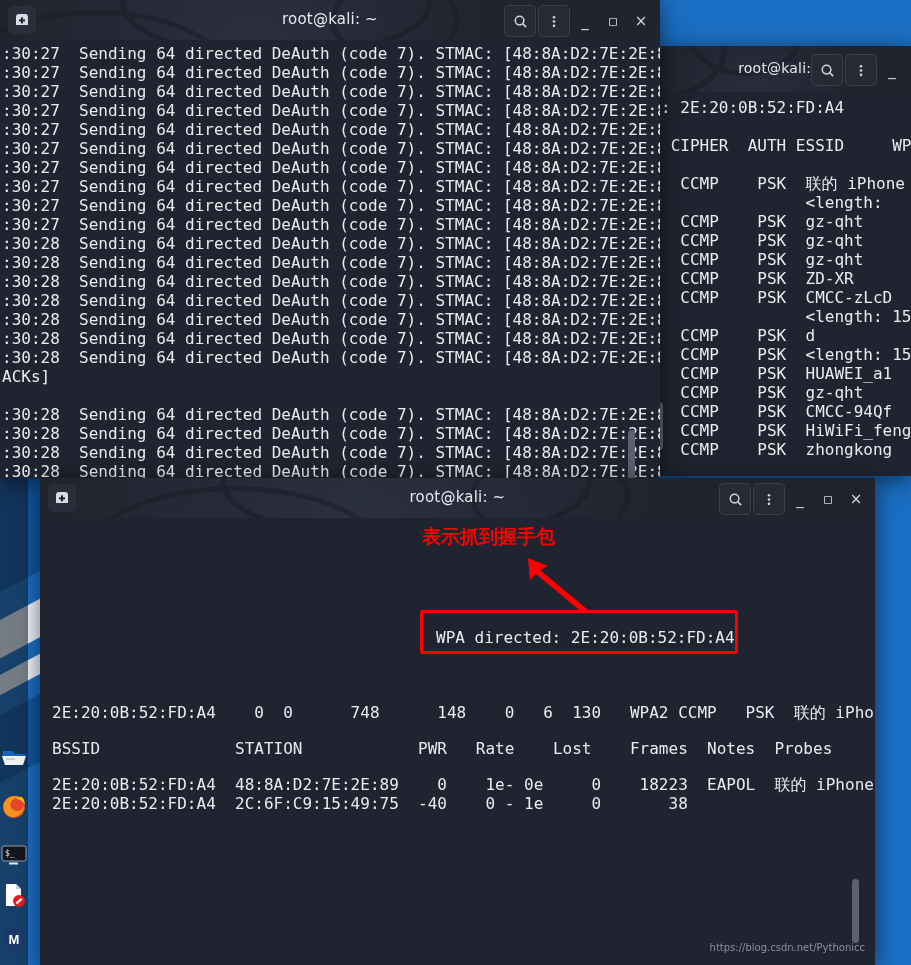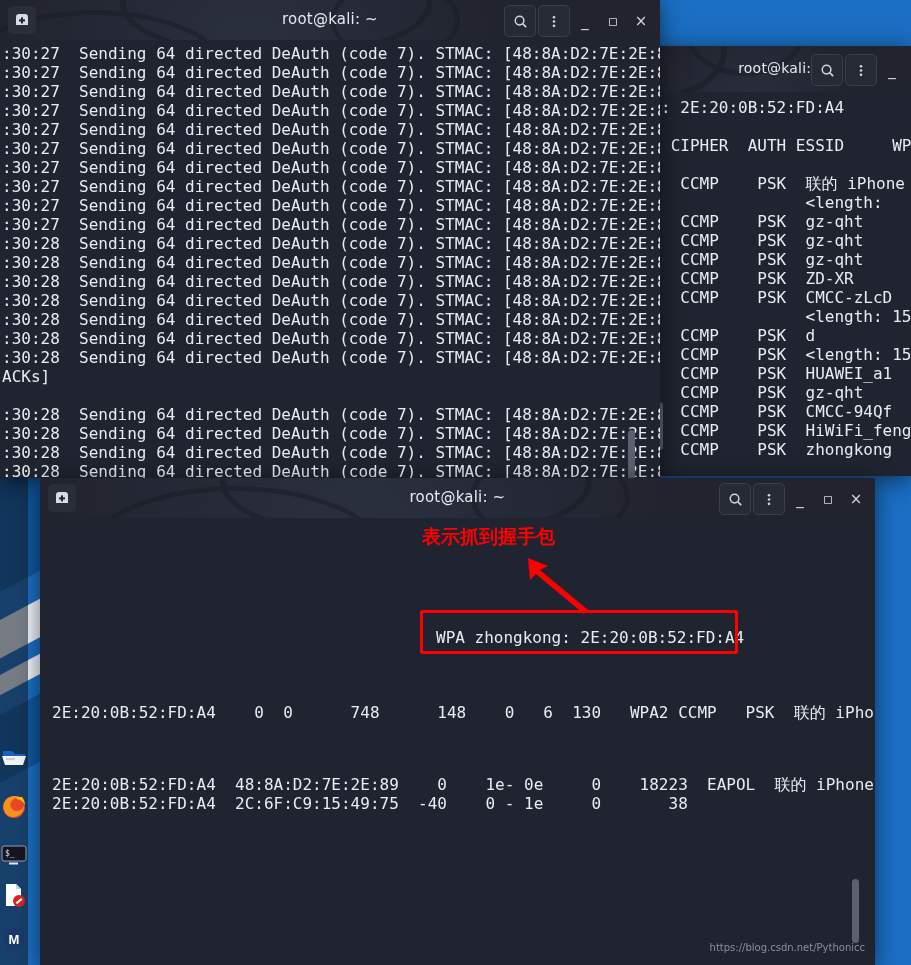--- a/index.html
+++ b/index.html
@@ -268,30 +268,31 @@
       </div>
       <div class="tb-btn plain">_</div>
       <div class="tb-btn plain">▫</div>
       <div class="tb-btn plain">×</div>
     </div>
   </div>
 
   <div class="term" style="top:40px;">
 
 
-    <div class="termtext" style="position:absolute;left:396px;top:110px;color:#e9ecf1;">WPA zhongkong: 2E:20:0B:52:FD:A4</div>
+    <div class="termtext" style="position:absolute;left:396px;top:110px;color:#e9ecf1;">WPA directed: 2E:20:0B:52:FD:A4</div>
 
     <div class="annot-box" style="left:380px;top:92px;width:312px;height:38px;"></div>
 
     <div class="annot-text" style="left:382px;top:6px;">表示抓到握手包</div>
     <svg style="position:absolute;left:478px;top:36px;" width="80" height="60" viewBox="0 0 80 60">
       <path d="M70 56 L22 16 L30 12 L10 4 L12 26 L18 20 L66 60 Z" fill="#ff0000"></path>
     </svg>
 
     <div class="termtext" id="apRows" style="position:absolute;left:12px;top:185px;">2E:20:0B:52:FD:A4    0  0      748      148    0   6  130   WPA2 CCMP   PSK  联的 iPhone</div>
 
+    <div class="termtext" style="position:absolute;left:12px;top:221px;">BSSID              STATION            PWR   Rate    Lost    Frames  Notes  Probes</div>
     <div class="termtext" id="stationRows" style="position:absolute;left:12px;top:257px;">2E:20:0B:52:FD:A4  48:8A:D2:7E:2E:89    0    1e- 0e     0    18223  EAPOL  联的 iPhone
 2E:20:0B:52:FD:A4  2C:6F:C9:15:49:75  -40    0 - 1e     0       38</div>
 
     <div class="watermark" style="right:10px;bottom:12px;">https://blog.csdn.net/Pythonicc</div>
     <div class="scroll" style="right:16px;bottom:22px;height:64px;"></div>
   </div>
 </div>
 
 </body></html>

